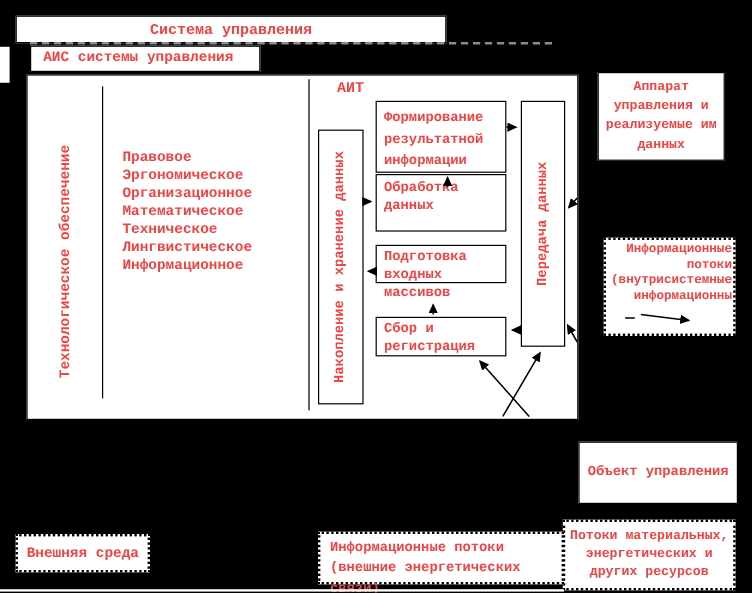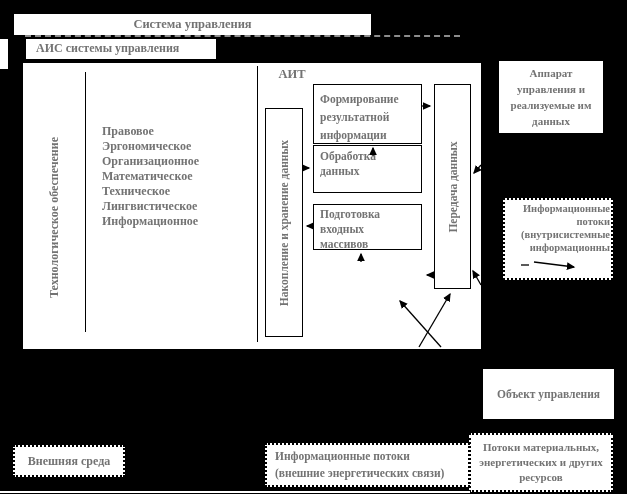--- a/index.html
+++ b/index.html
@@ -1,19 +1,19 @@
 <!DOCTYPE html>
 <html><head>
 <meta charset="utf-8">
 <style>
   html,body{margin:0;padding:0;background:#000;}
   #canvas{
     position:relative;width:627px;height:494px;background:#000;
-    font-family:Liberation Serif, serif;
-    color:#737373;overflow:hidden;
+    font-family:Liberation Mono, monospace;
+    color:#ef4444;overflow:hidden;
   }
   .box{
     position:absolute;background:#fff;border:1px solid #000;
     box-sizing:border-box;font-weight:bold;
   }
   .dotted{border:2px dotted #000;}
   .center{display:flex;align-items:center;justify-content:center;text-align:center;}
   .vbox{display:flex;align-items:center;justify-content:center;}
   .vtext{transform:rotate(-90deg);white-space:nowrap;font-weight:bold;}
   .proc{font-size:11.5px;line-height:15px;padding:3px 14px 0 6px;}
@@ -64,24 +64,27 @@
   </div>
 
   <div class="box proc" style="left:313px;top:84px;width:109px;height:60px;line-height:18px;padding-top:5px;">
     <span>Формирование результатной информации</span>
   </div>
 
   <div class="box proc" style="left:313px;top:145px;width:109px;height:48px;">
     <span>Обработка данных</span>
   </div>
 
-  <div class="box proc" style="left:313px;top:204px;width:109px;height:46px;padding-top:2px;">
+  <div class="box proc" style="left:313px;top:204px;width:109px;height:32px;padding-top:2px;">
     <span>Подготовка входных массивов</span>
   </div>
 
+  <div class="box proc" style="left:313px;top:264px;width:109px;height:33px;padding-top:2px;">
+    <span>Сбор и регистрация</span>
+  </div>
 
   <div class="box vbox" style="left:434px;top:84px;width:37px;height:205px;">
     <span class="vtext" style="font-size:11.5px;">Передача данных</span>
   </div>
 
   <div class="box center" style="left:498px;top:60px;width:106px;height:74px;font-size:11px;line-height:16px;padding:2px;">
     <span>Аппарат управления и реализуемые им данных</span>
   </div>
 
   <div class="box dotted" style="left:503px;top:198px;width:110px;height:82px;font-size:10.5px;line-height:13px;text-align:right;overflow:hidden;padding:2px 1px 0 1px;word-break:break-word;">

